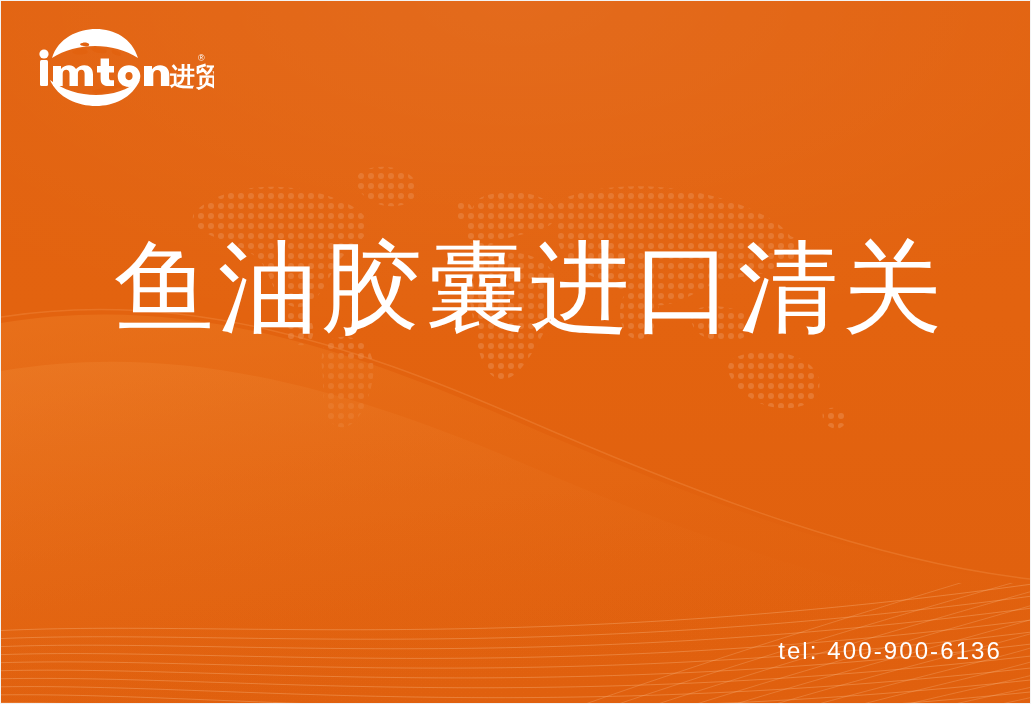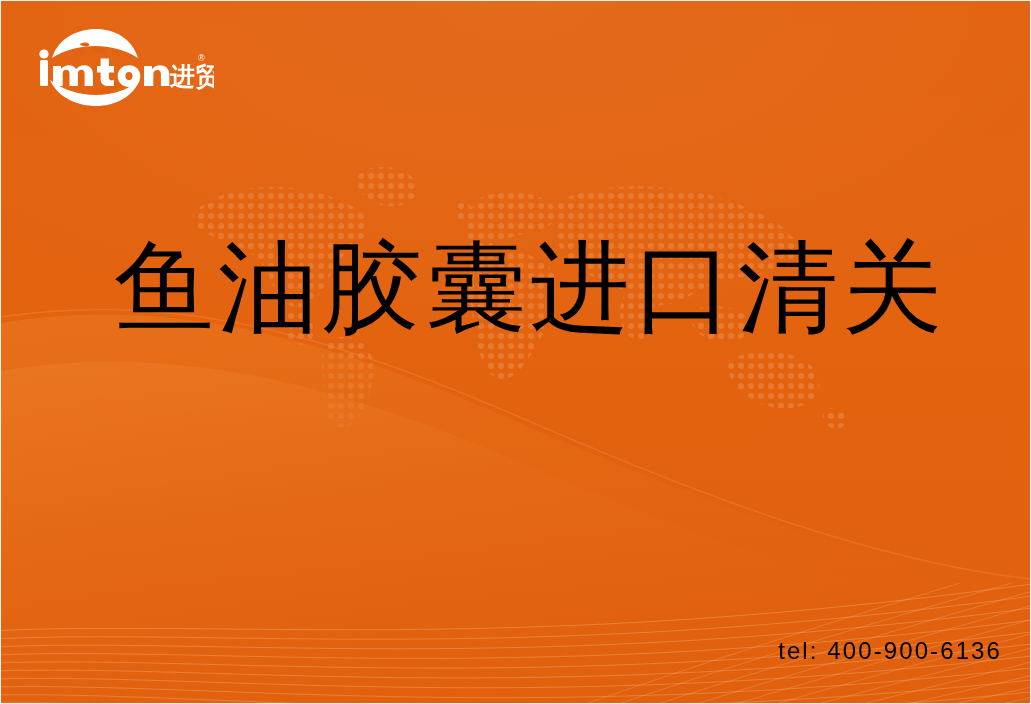--- a/index.html
+++ b/index.html
@@ -78,30 +78,30 @@
   }
   .headline-line {
     display: block;
     font-family: "DejaVu Sans", "Liberation Sans", sans-serif;
     font-size: 100px;
     line-height: 118px;
     font-weight: 400;
     letter-spacing: 4px;
     text-indent: 4px;
     white-space: nowrap;
-    color: #000000;
+    color: #ffffff;
     padding-left: 25px;
   }
 
   
   #phone {
     position: absolute;
     right: 28px;
     bottom: 38px;
-    color: #000000;
+    color: #ffffff;
     font-family: "Liberation Sans", "DejaVu Sans", sans-serif;
     font-size: 24px;
     line-height: 28px;
     letter-spacing: 2.1px;
     white-space: nowrap;
   }
 </style>
 </head>
 <body>
 

